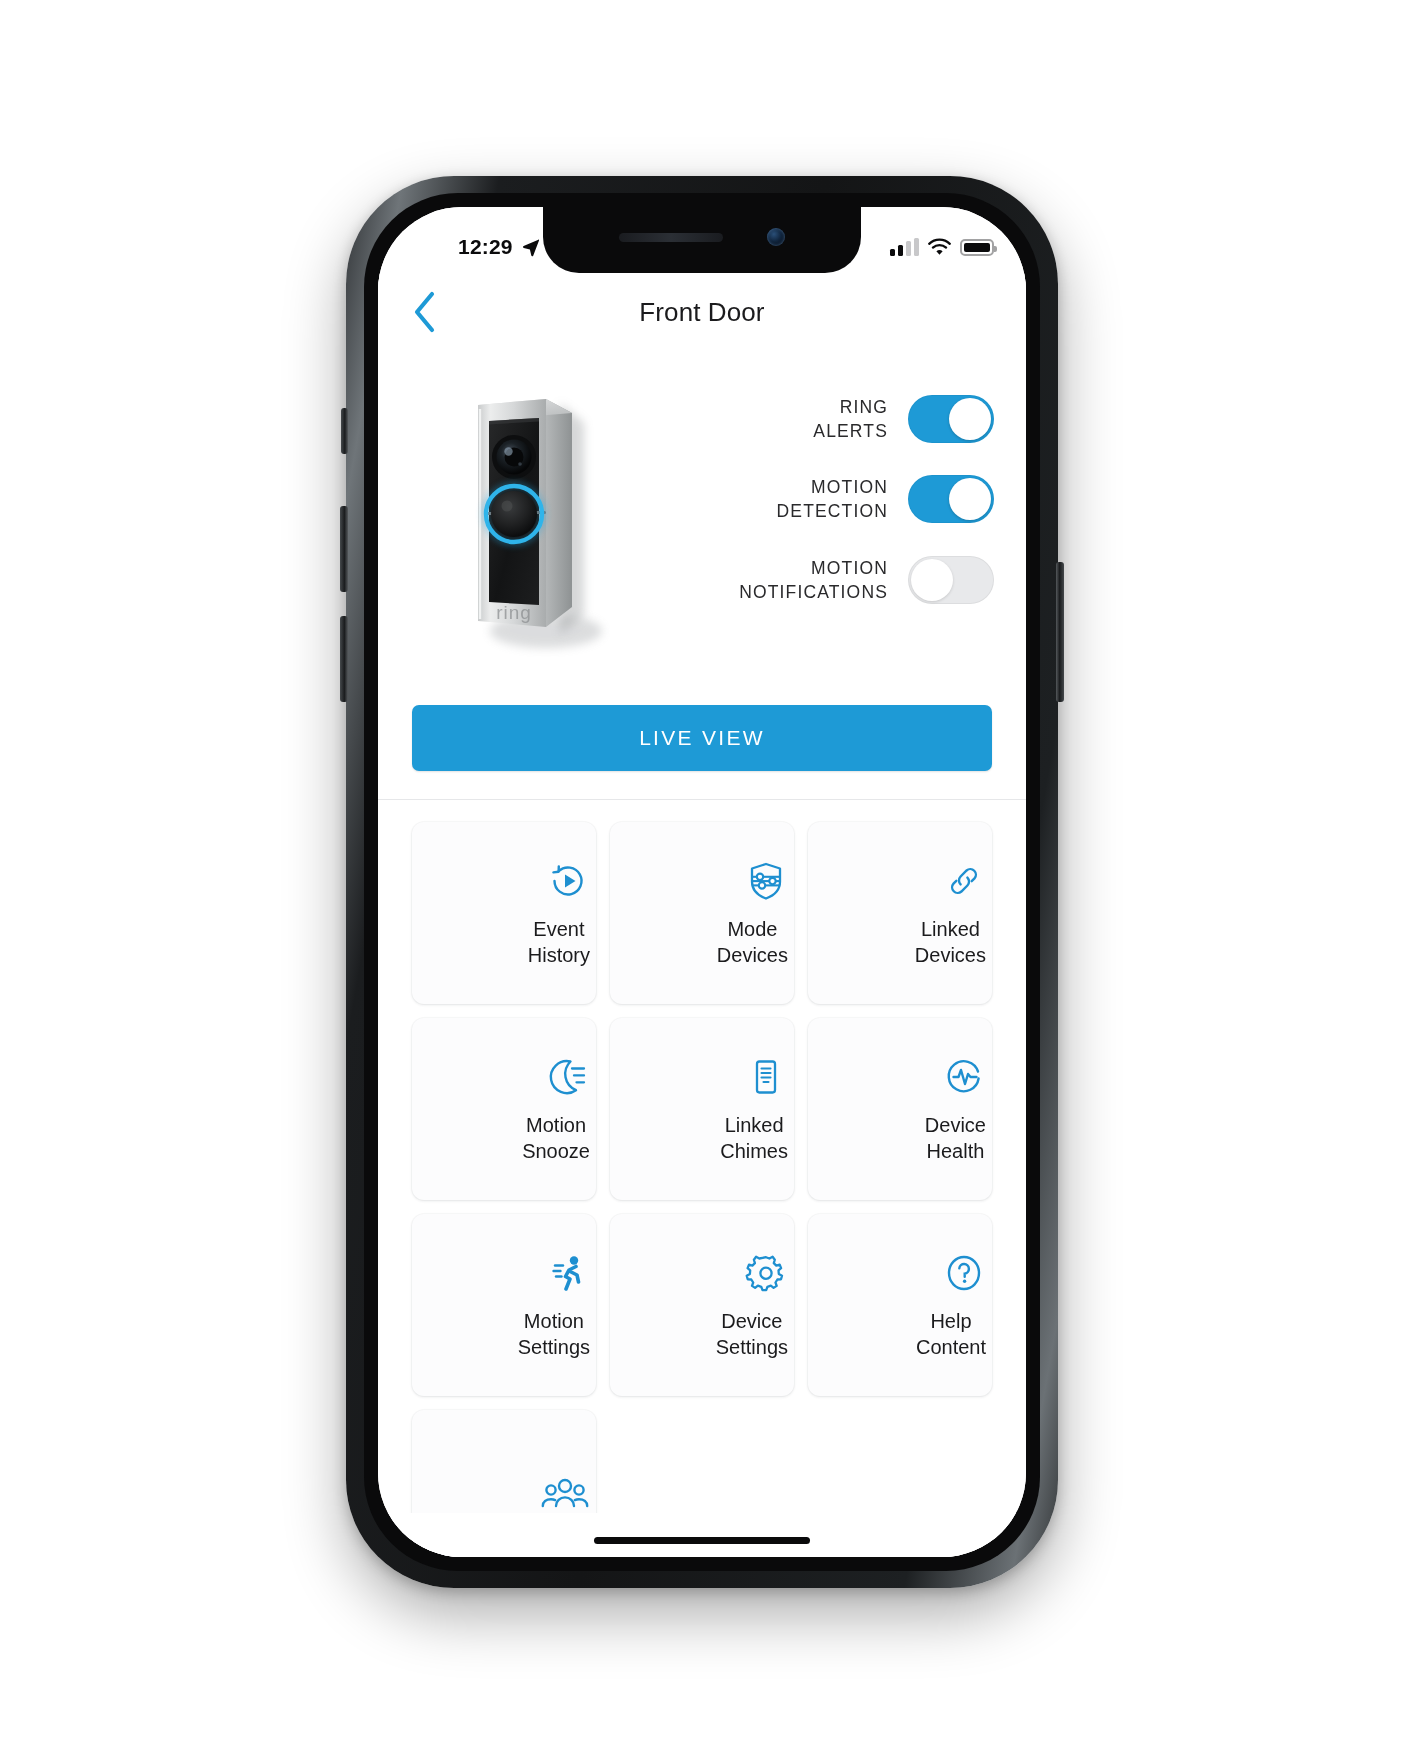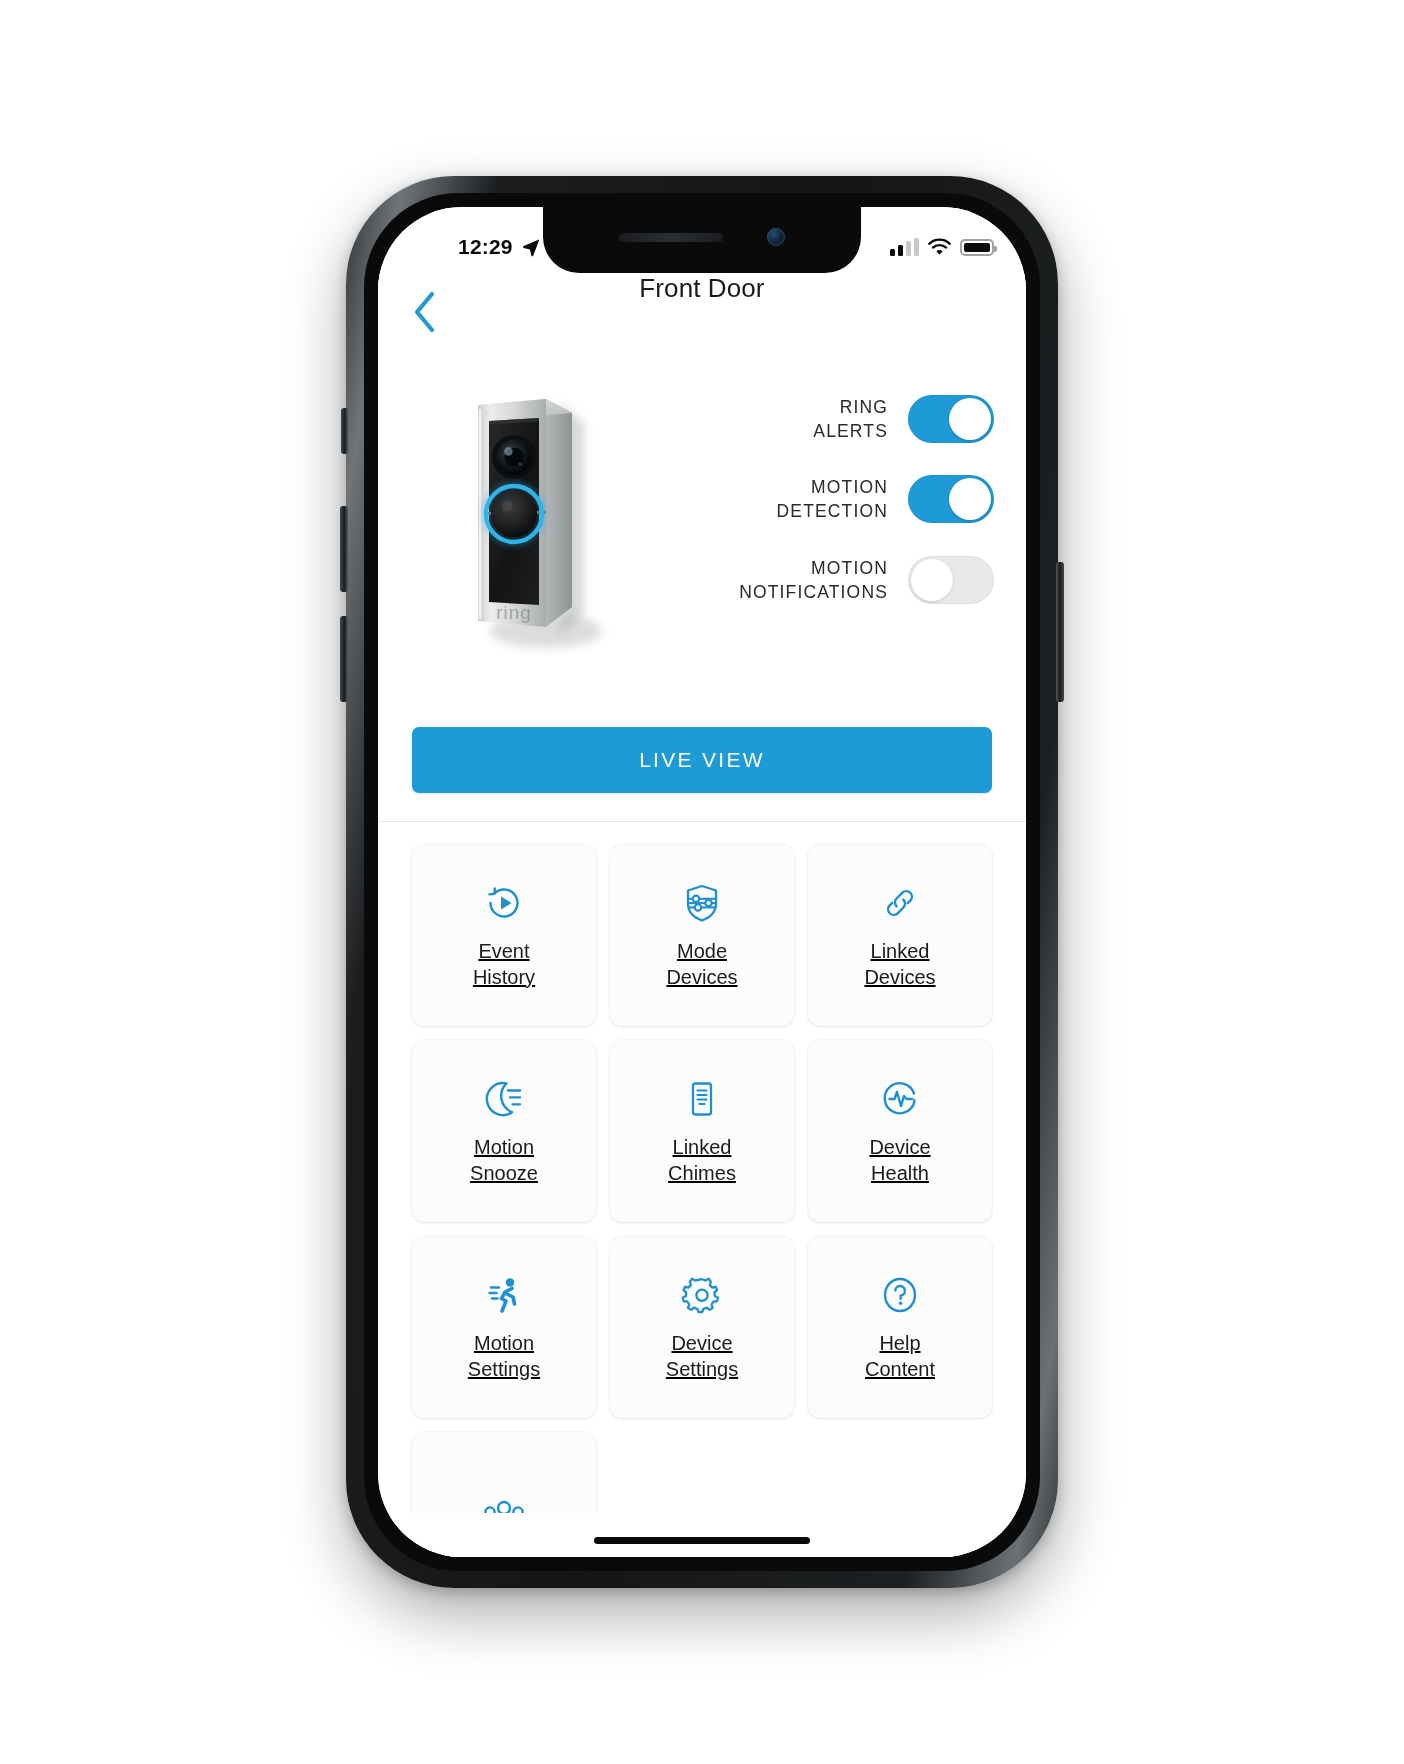--- a/index.html
+++ b/index.html
@@ -94,21 +94,21 @@
     width: 3px; height: 6px; border-radius: 0 2px 2px 0;
     background: rgba(11,11,12,0.38);
   }
   .batt span { display: block; height: 100%; width: 100%; border-radius: 2px; background: #0b0b0c; }
 
   
   .app { position: absolute; inset: 0; padding-top: 66px; background: #ffffff; }
 
   .navbar {
     position: relative; height: 78px;
-    display: flex; align-items: flex-start; justify-content: center;
+    display: flex; align-items: center; justify-content: center;
     background: #ffffff;
   }
   .back-btn {
     position: absolute; left: 24px; top: 50%; transform: translateY(-50%);
     width: 46px; height: 46px; display: flex; align-items: center; justify-content: center;
     cursor: pointer;
   }
   .nav-title { font-size: 26px; color: #1b1b1d; font-weight: 400; letter-spacing: 0.1px; }
 
   
@@ -150,36 +150,35 @@
   .switch.off .knob { left: 3px; box-shadow: 0 1px 3px rgba(0,0,0,0.14); }
 
   .liveview-wrap { padding: 12px 34px 0 34px; }
   .liveview {
     width: 100%; height: 66px; border-radius: 7px;
     background: #1e9ad6; border: none; cursor: pointer;
     color: #ffffff; font-size: 21px; letter-spacing: 2.3px; font-weight: 500;
     font-family: "Liberation Sans", sans-serif;
     display: flex; align-items: center; justify-content: center;
     box-shadow: 0 1px 2px rgba(0,0,0,0.12);
-    margin-top: 22px;
   }
   .hr { height: 1px; background: #e6e7e9; margin: 28px 0 0 0; }
 
   
   .grid {
     padding: 22px 34px 0 34px;
     display: grid; grid-template-columns: repeat(3, 1fr);
     gap: 14px;
   }
   .tile {
     background: #fcfcfd; border-radius: 12px;
     height: 182px; cursor: pointer;
     box-shadow: 0 1px 3px rgba(20,25,40,0.10), 0 0 0 1px rgba(20,25,40,0.025);
-    display: flex; flex-direction: column; align-items: center; justify-content: center;
-    gap: 12px; padding: 10px 6px; text-decoration: underline;
+    display: flex; flex-direction: column; align-items: flex-end; justify-content: center;
+    gap: 12px; padding: 10px 6px;
   }
   .tile-icon { height: 46px; display: flex; align-items: center; justify-content: center; }
   .tile-label {
     font-size: 20px; line-height: 1.3; color: #1b1b1d;
     text-align: center; white-space: pre-line; font-weight: 400;
   }
   .tile.partial { height: 182px; }
 
   .home-indicator {
     position: absolute; bottom: 13px; left: 50%; transform: translateX(-50%);

